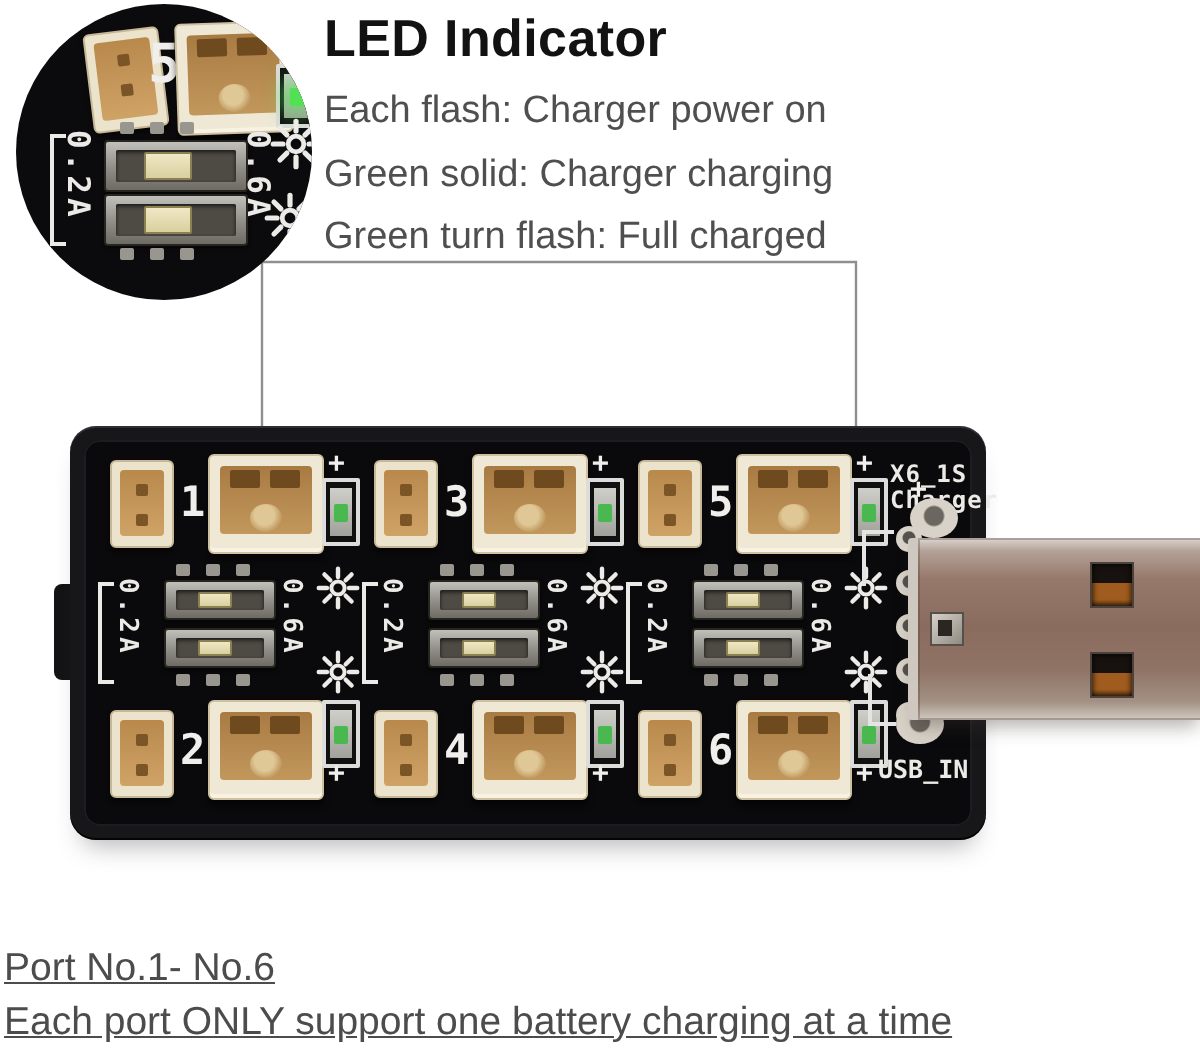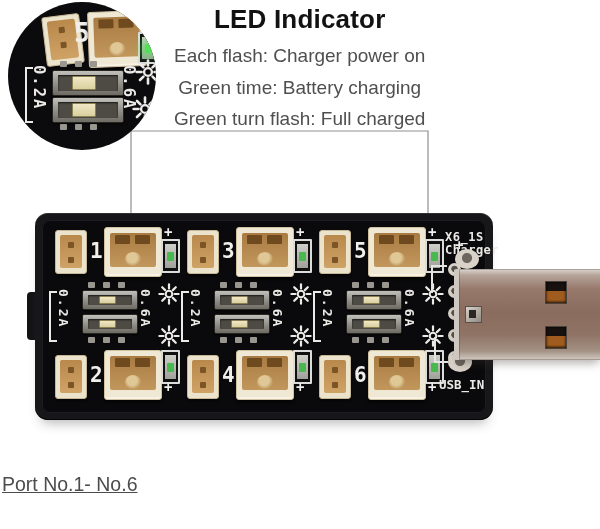--- a/index.html
+++ b/index.html
@@ -1,21 +1,21 @@
 <!DOCTYPE html>
 <html><head>
 <meta charset="utf-8">
 <style>
   html,body{margin:0;padding:0;background:#fff;}
   .stage{position:relative;width:600px;height:529px;background:#ffffff;overflow:hidden;
          font-family:"Liberation Sans",sans-serif;}
   svg.callout{position:absolute;left:0;top:0;z-index:1;}
 
   
-  .led-info{position:absolute;left:174px;top:4px;z-index:2;text-align:center;}
+  .led-info{position:absolute;left:162px;top:4px;z-index:2;}
   .led-info h1{margin:0;font-size:26px;font-weight:bold;color:#121212;letter-spacing:.2px;}
   .info-lines{margin-top:5px;font-size:19px;line-height:31.6px;color:#4f4f4f;}
   .footer{position:absolute;left:2px;top:471px;font-size:19.5px;line-height:26.5px;color:#4c4c4c;z-index:2;text-decoration:underline;}
 
   
   .inset{position:absolute;left:8px;top:2px;width:148px;height:148px;border-radius:50%;
          background:#0b0b0d;overflow:hidden;z-index:2;}
 
   
   .board{position:absolute;left:35px;top:213px;width:458px;height:207px;z-index:2;
@@ -129,21 +129,21 @@
 <div class="stage">
 
   <svg class="callout" width="600" height="529">
     <polyline points="131,215 131,131 428,131 428,216" fill="none" stroke="#8f8f8f" stroke-width="1.2"></polyline>
   </svg>
 
   <div class="led-info">
     <h1>LED Indicator</h1>
     <div class="info-lines">
       <div>Each flash: Charger power on</div>
-      <div>Green time: Battery charging</div>
+      <div>Green solid: Charger charging</div>
       <div>Green turn flash: Full charged</div>
     </div>
   </div>
 
   <div class="inset">
     <div class="conn-s">
       <div class="cs-in">
         <span class="cs-dots"></span>
       </div>
     </div>
@@ -507,15 +507,16 @@
   <div class="usb">
     <div class="hole h1"></div>
     <div class="hole h2"></div>
     <div class="dimple">
         <i></i>
       </div>
   </div>
 
   <div class="footer">
     <div>Port No.1- No.6</div>
+    <div>Each port ONLY support one battery charging at a time</div>
   </div>
 
 </div>
 
 </body></html>

